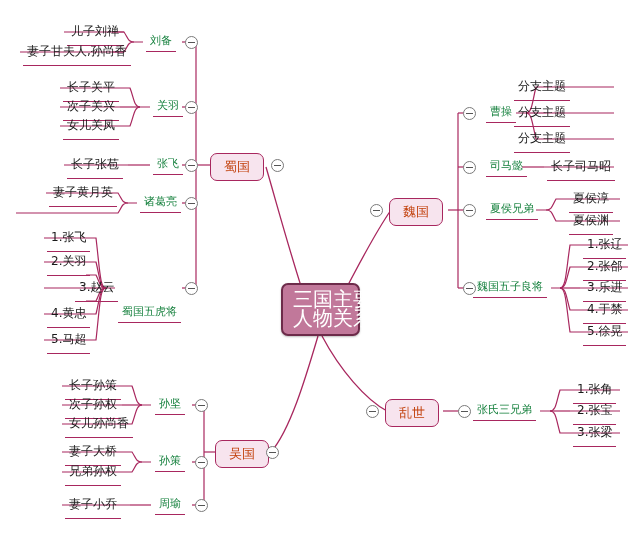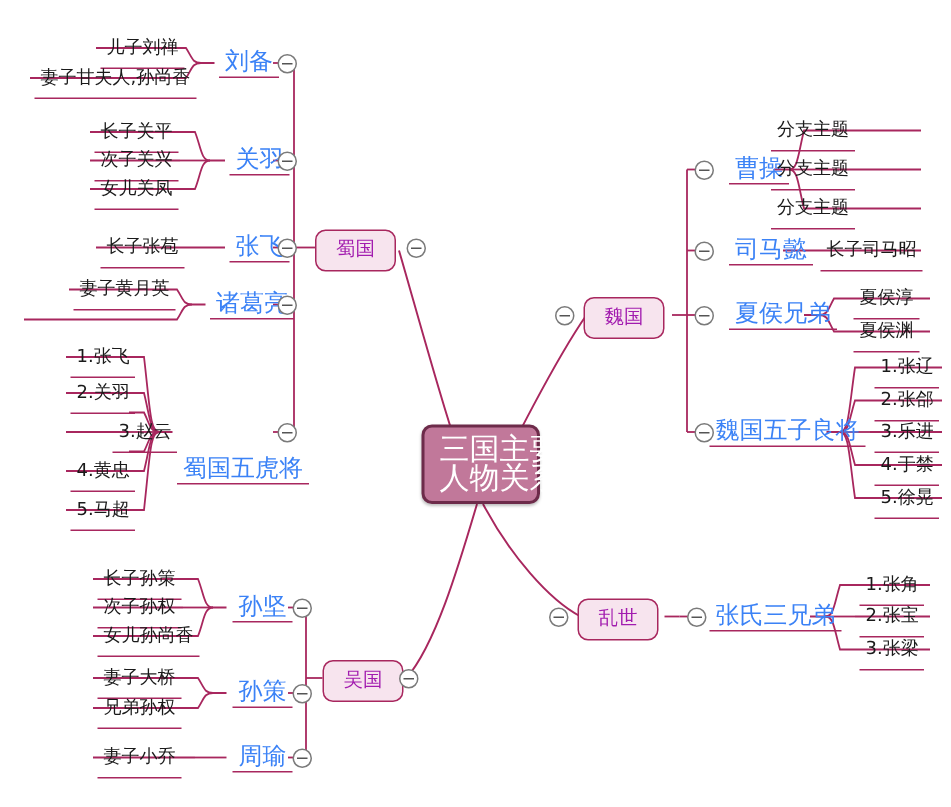--- a/index.html
+++ b/index.html
@@ -36,30 +36,30 @@
     line-height: 19px;
     text-align: center;
     padding: 5px 20px 6px 10px;
     box-shadow: 0 1px 2px rgba(0,0,0,0.25);
   }
   
   .node.branch {
     background: #f7e4ee;
     border: 1.6px solid #a8275e;
     border-radius: 7px;
-    color: #a21caf;
+    color: #c2410c;
     font-size: 13px;
     line-height: 17px;
     text-align: right;
     padding: 4px 13px 5px 13px;
   }
   
   .node.sub {
-    color: #3b82f6;
-    font-size: 16px;
+    color: #15803d;
+    font-size: 11px;
     line-height: 16px;
     padding: 1px 4px 2px 4px;
     border-bottom: 1.3px solid #a8275e;
   }
   
   .node.leaf {
     color: #1a1a1a;
     font-size: 12px;
     line-height: 16px;
     padding: 1px 4px 6px 4px;

